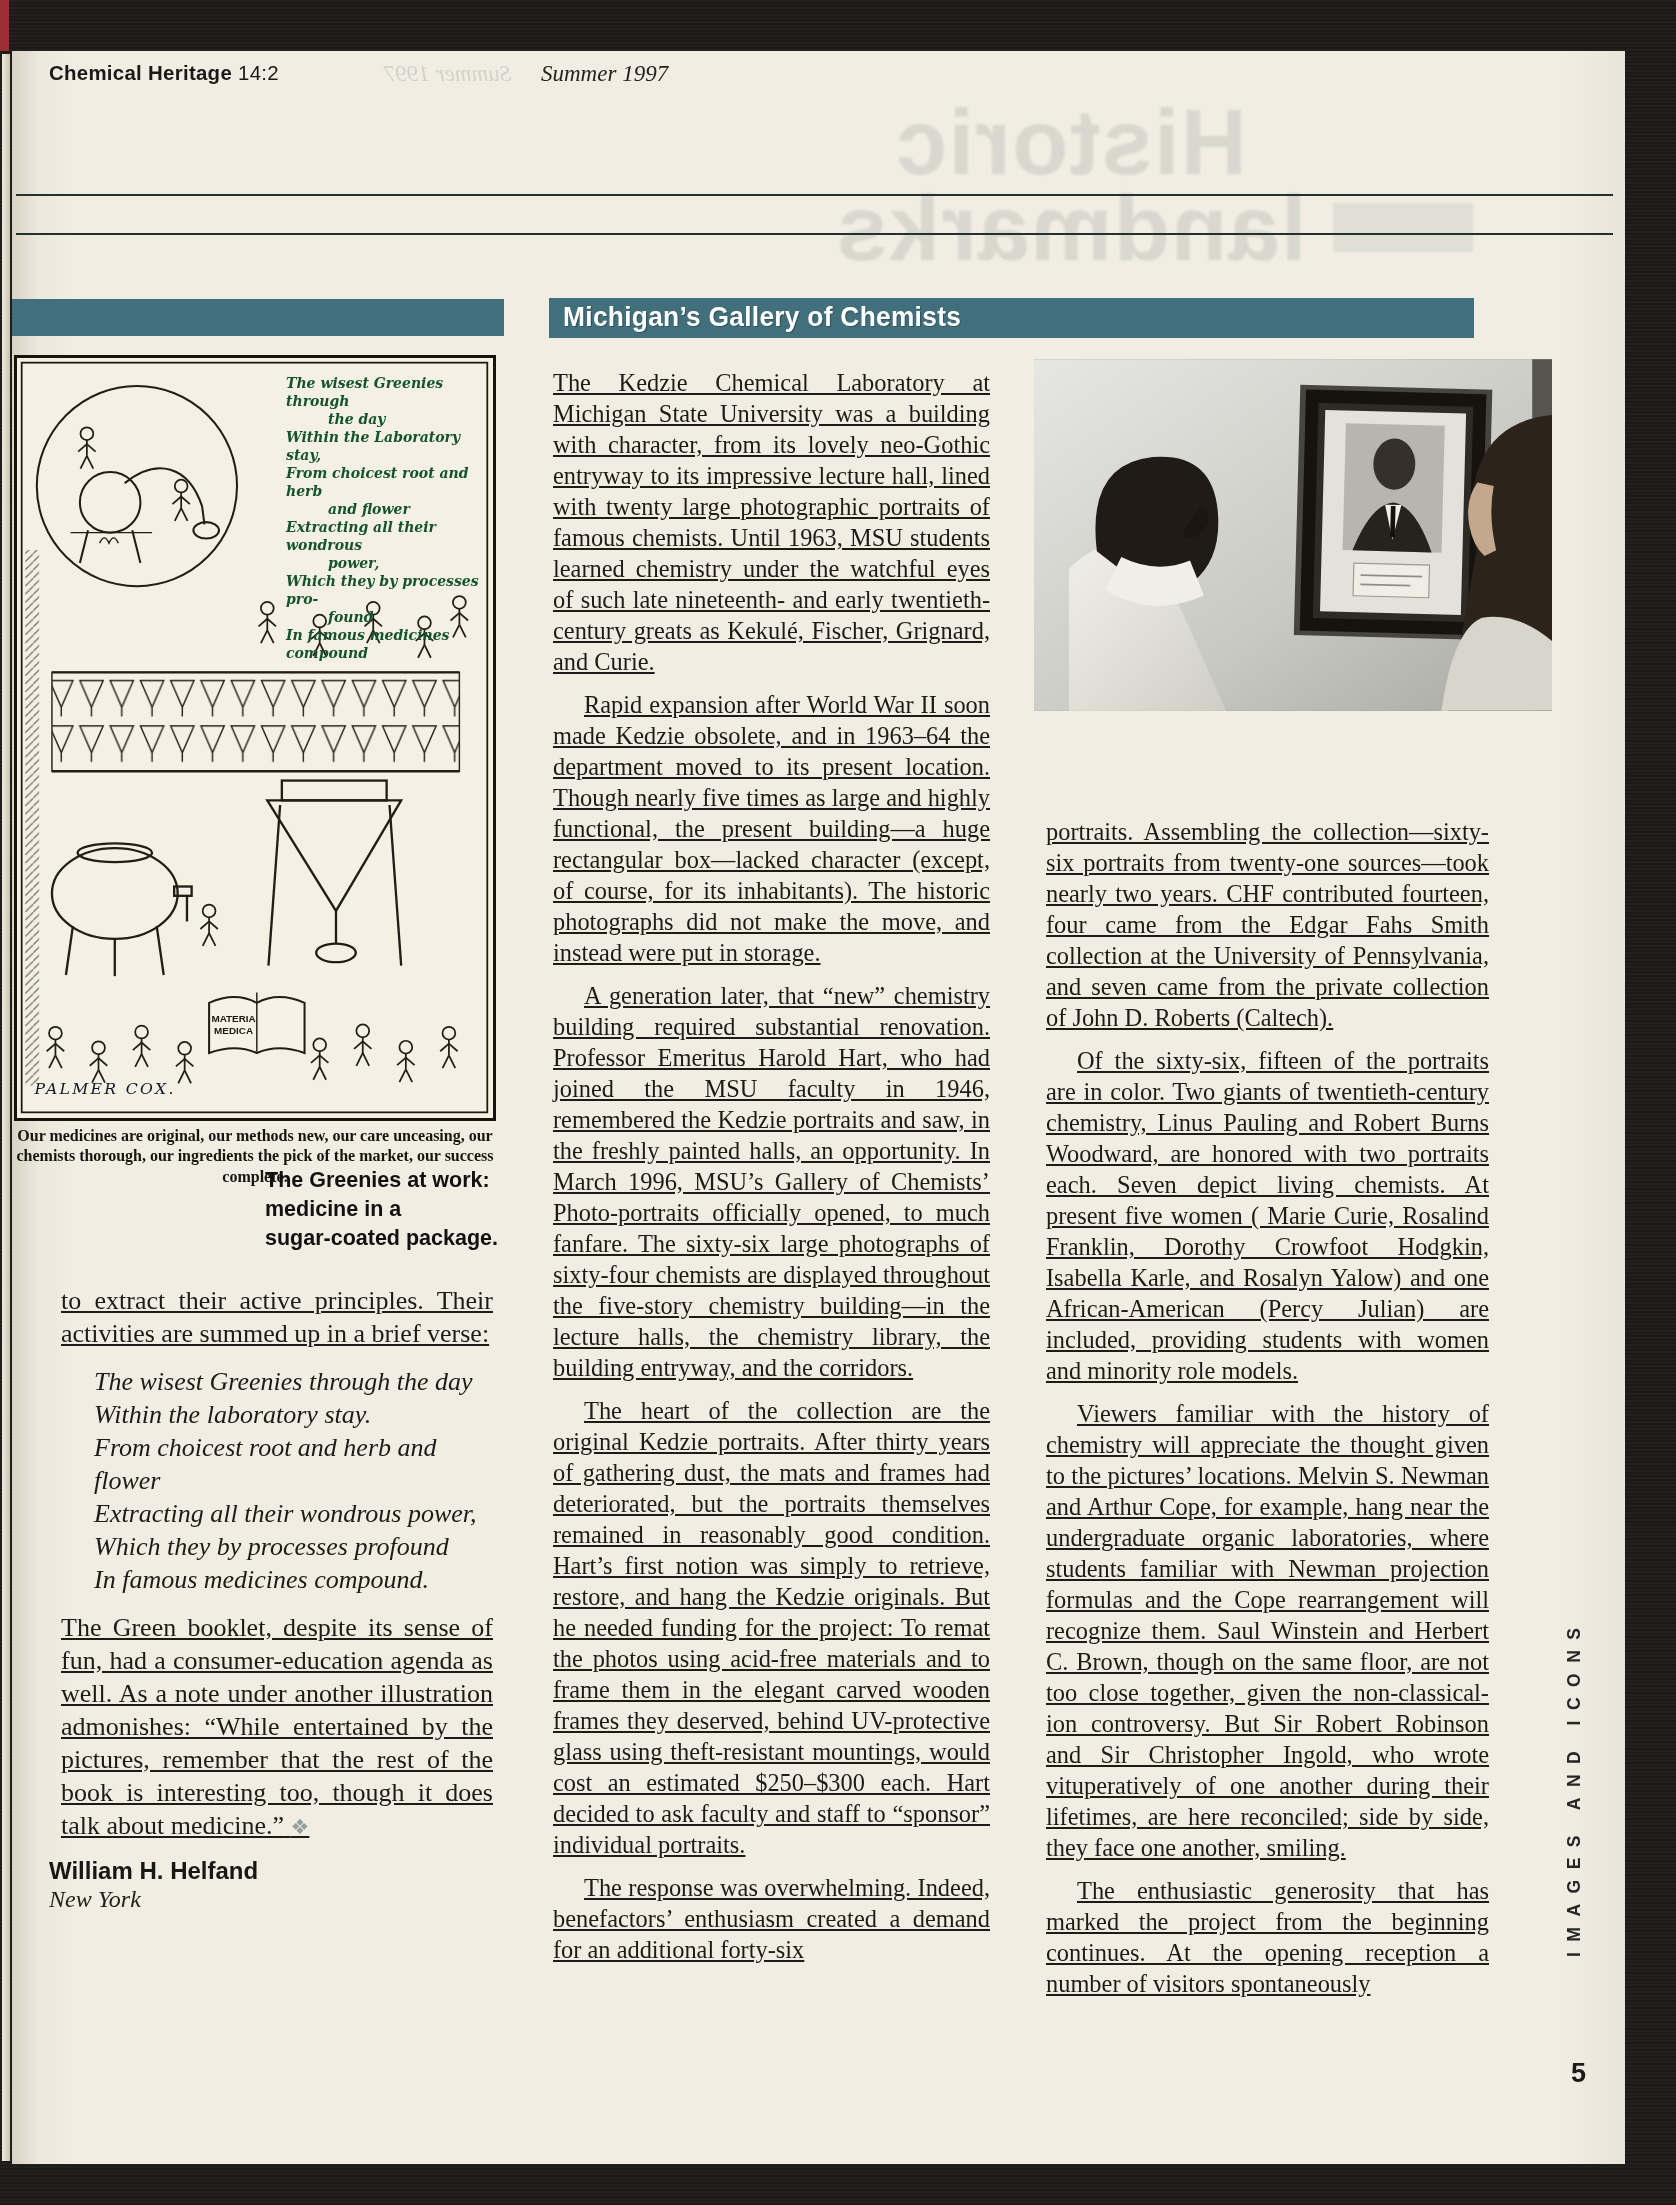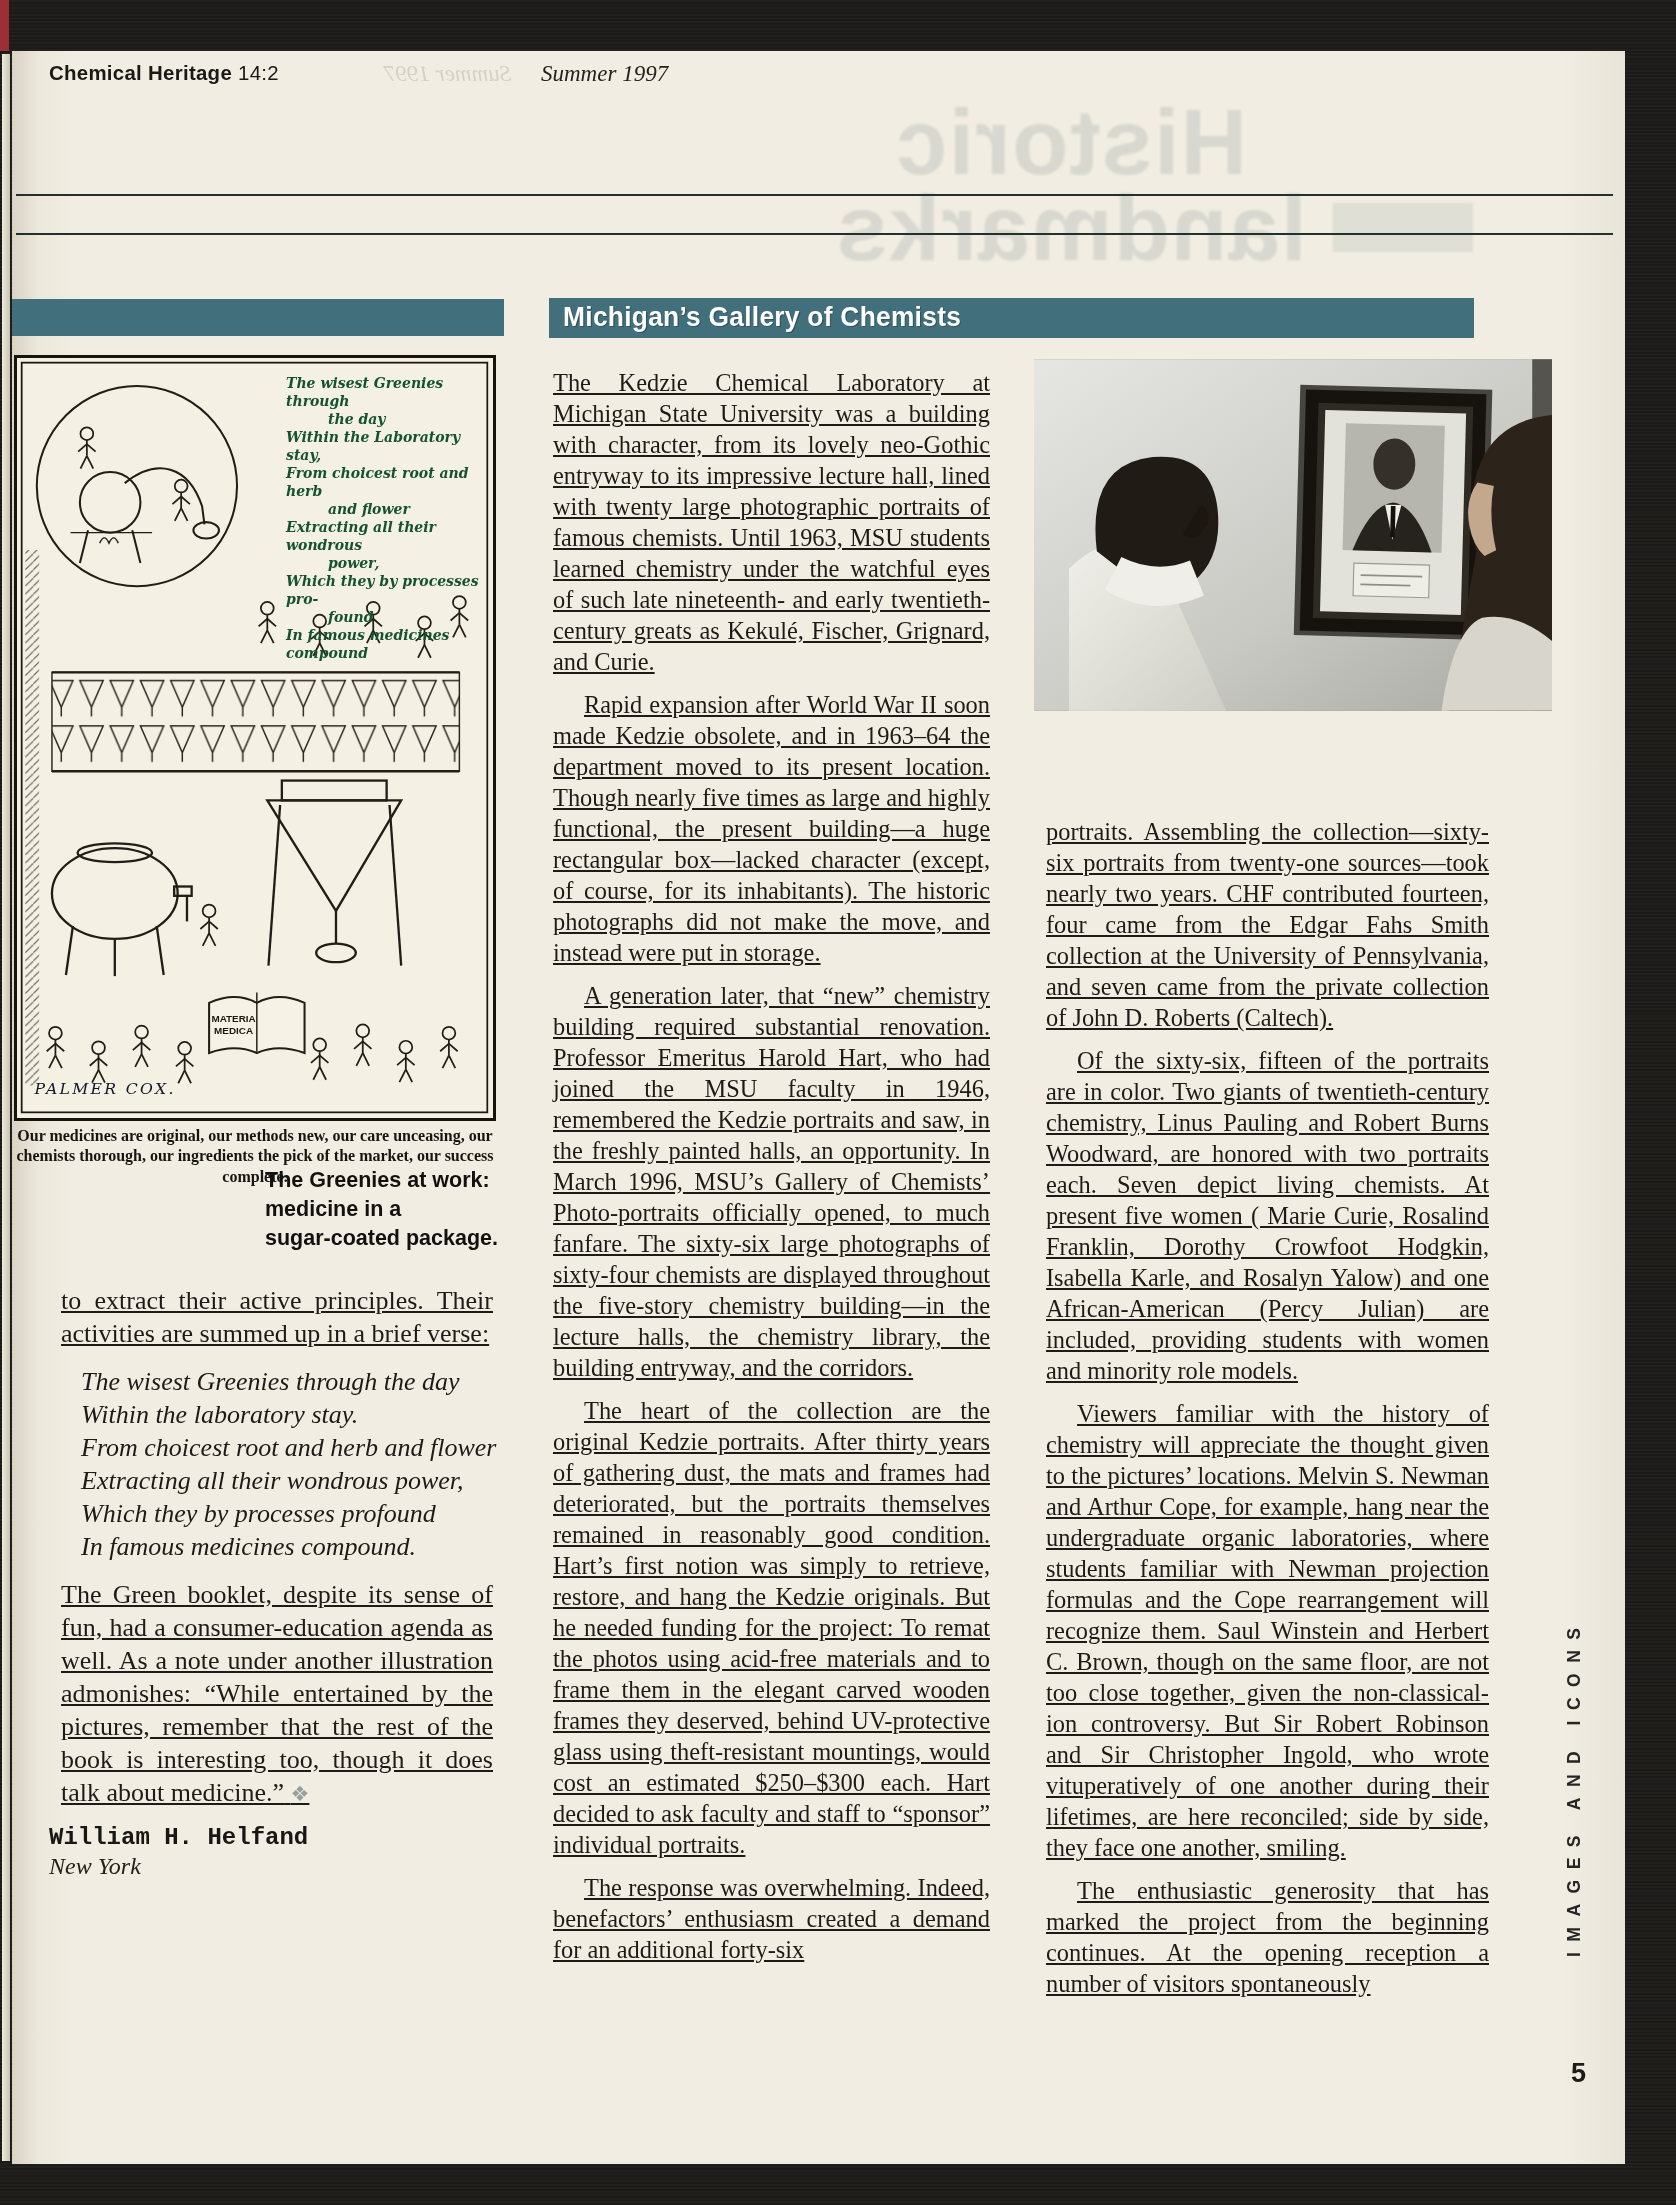--- a/index.html
+++ b/index.html
@@ -57,23 +57,23 @@
   .greenies-cap{position:absolute;left:265px;top:1166px;width:239px;
     font-weight:bold;font-size:21.5px;line-height:29px;color:#131110;}
 
   
   .serifcol{position:absolute;font-family:"Liberation Serif",serif;color:#1d1b18;text-align:justify;}
   .serifcol p{margin:12px;text-indent:31px;text-decoration:underline;}
   .serifcol p.first{text-indent:0;}
   .col1{left:49px;top:1272px;width:456px;height:733px;font-size:26px;line-height:33px;overflow:hidden;}
   .col2{left:541px;top:355px;width:461px;height:1732px;font-size:24.4px;line-height:31px;overflow:hidden;}
   .col3{left:1034px;top:804px;width:467px;height:1350px;font-size:24.4px;line-height:31px;overflow:hidden;}
-  .verse{font-style:italic;margin:15px 0 15px 32px;text-align:left;}
+  .verse{font-style:italic;margin:15px 0 15px 45px;text-align:left;}
   .endmark{font-style:normal;color:#94a09c;font-size:21px;}
-  .byline{font-family:Liberation Mono, monospace;font-weight:bold;
+  .byline{font-family:Liberation Sans, sans-serif;font-weight:bold;
     font-size:24px;line-height:29px;color:#191715;text-align:left;}
   .byplace{font-family:"Liberation Serif",serif;font-style:italic;font-size:24px;
     line-height:29px;text-align:left;color:#23211e;}
 
   
   .photo{position:absolute;left:1034px;top:359px;width:518px;height:352px;background:#9c9c99;overflow:hidden;}
   .photo-cap{position:absolute;left:1034px;top:722px;width:512px;
     font-weight:bold;font-style:italic;font-size:20.4px;line-height:26px;color:#121110;}
 
   

